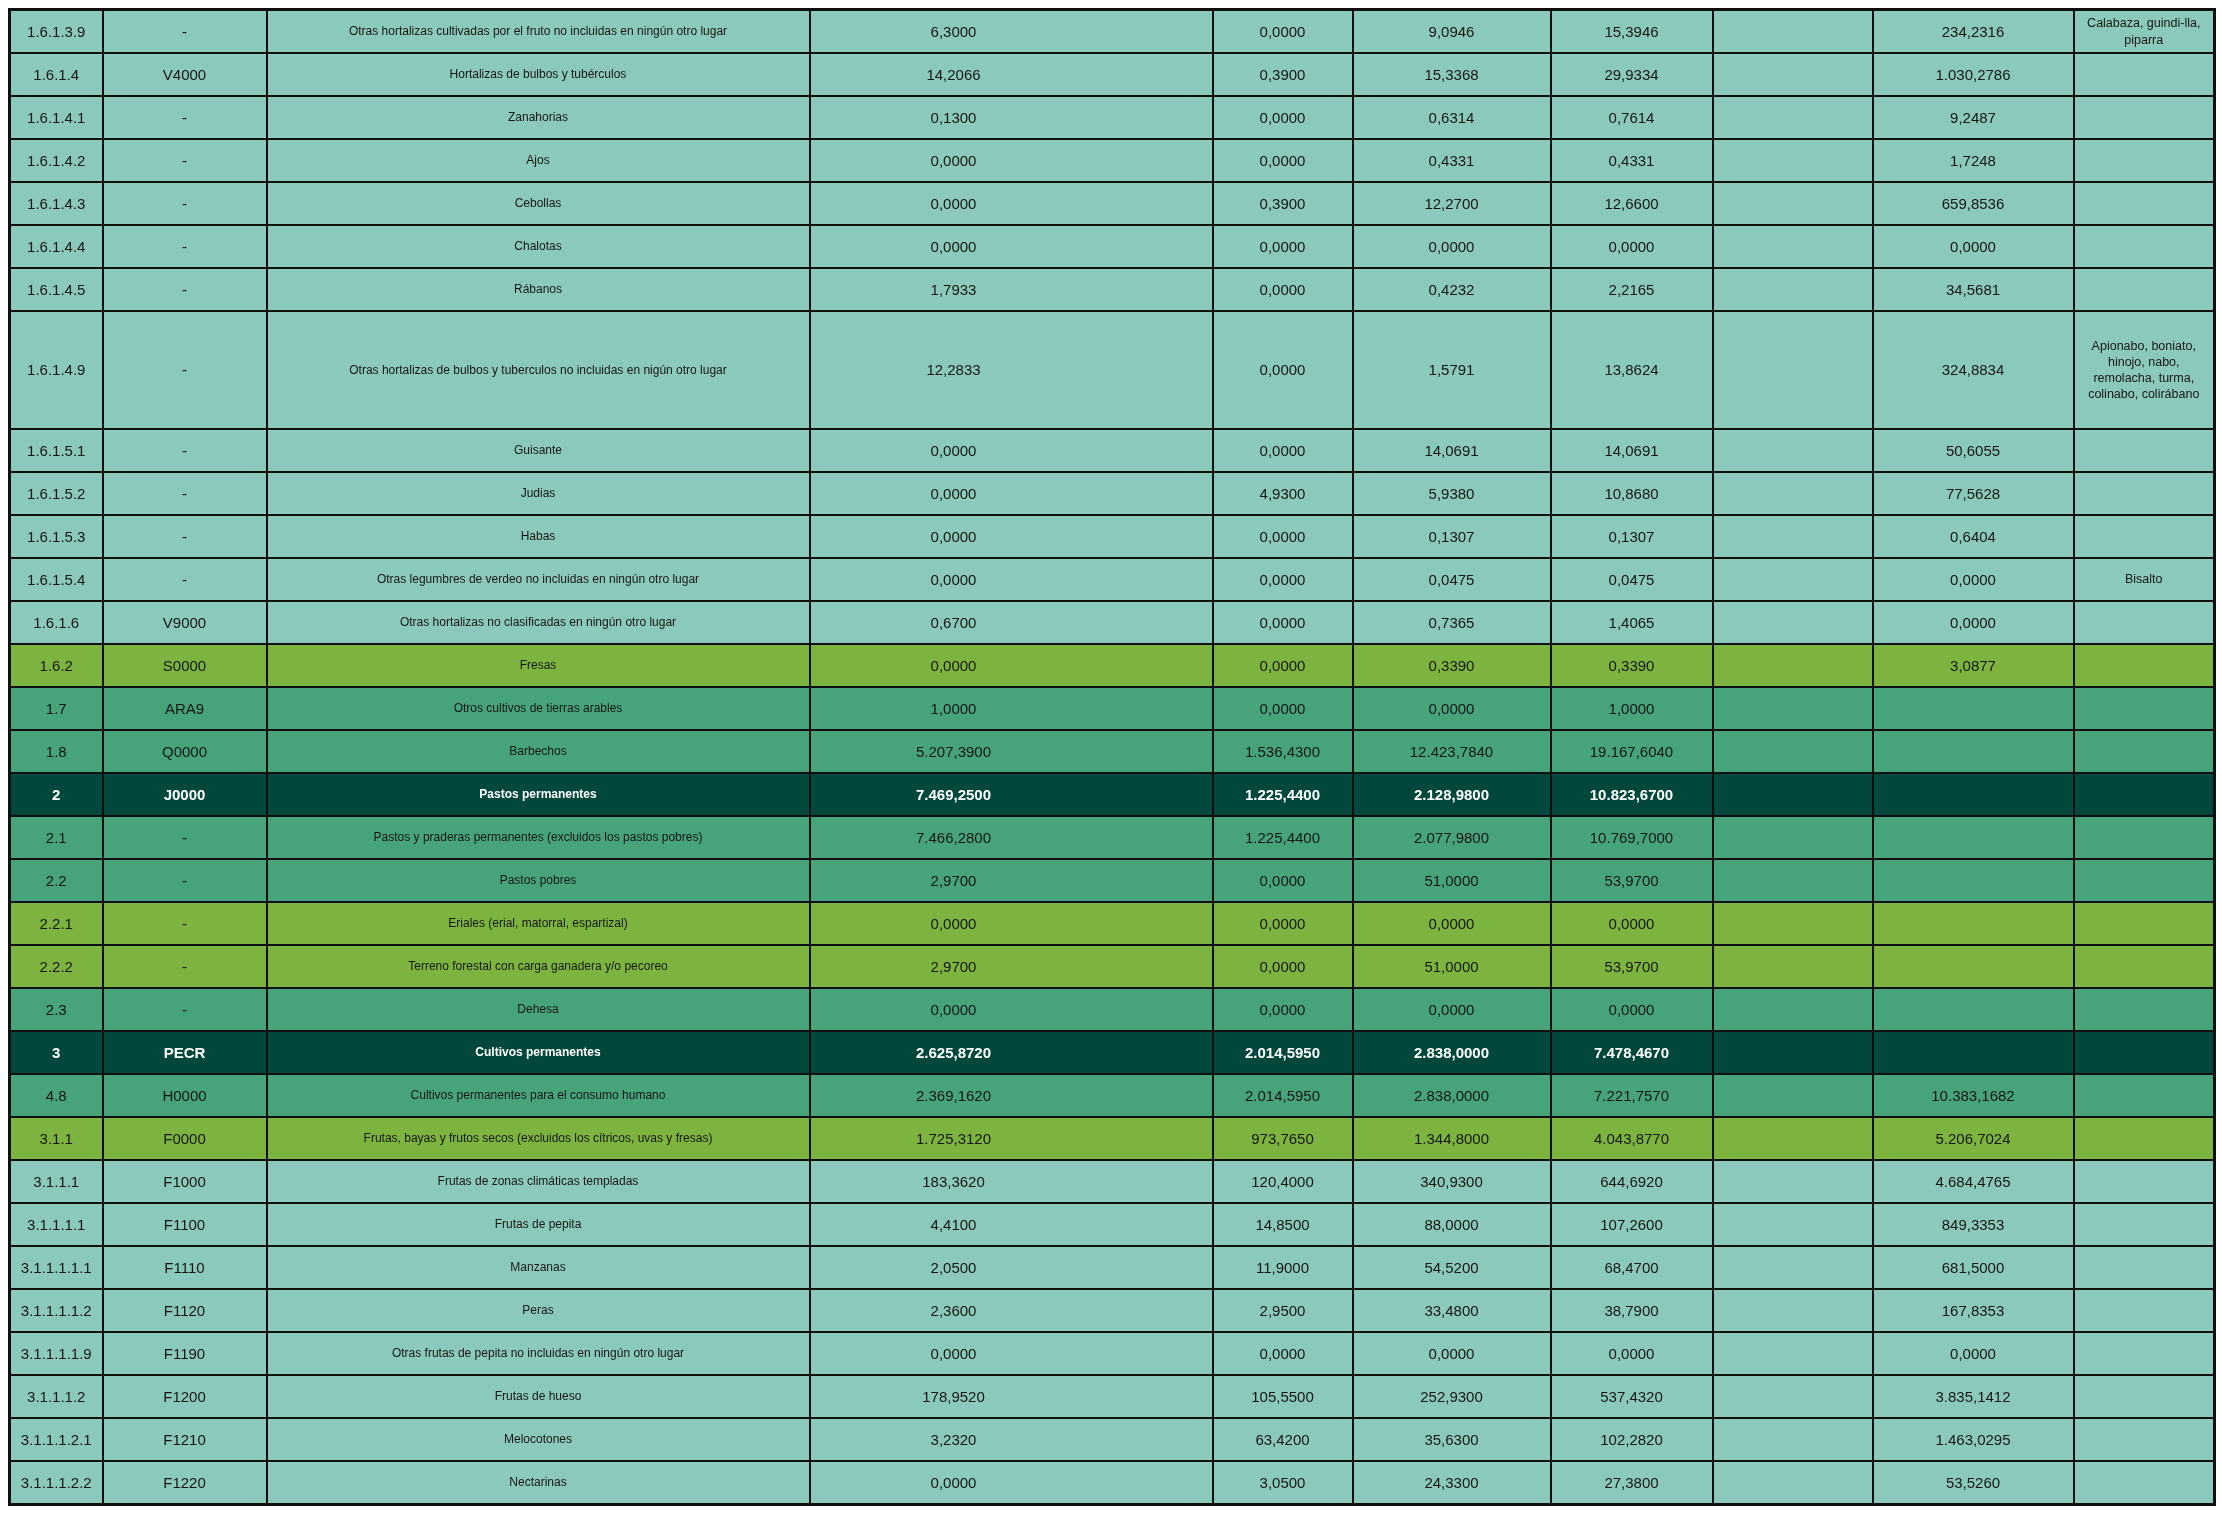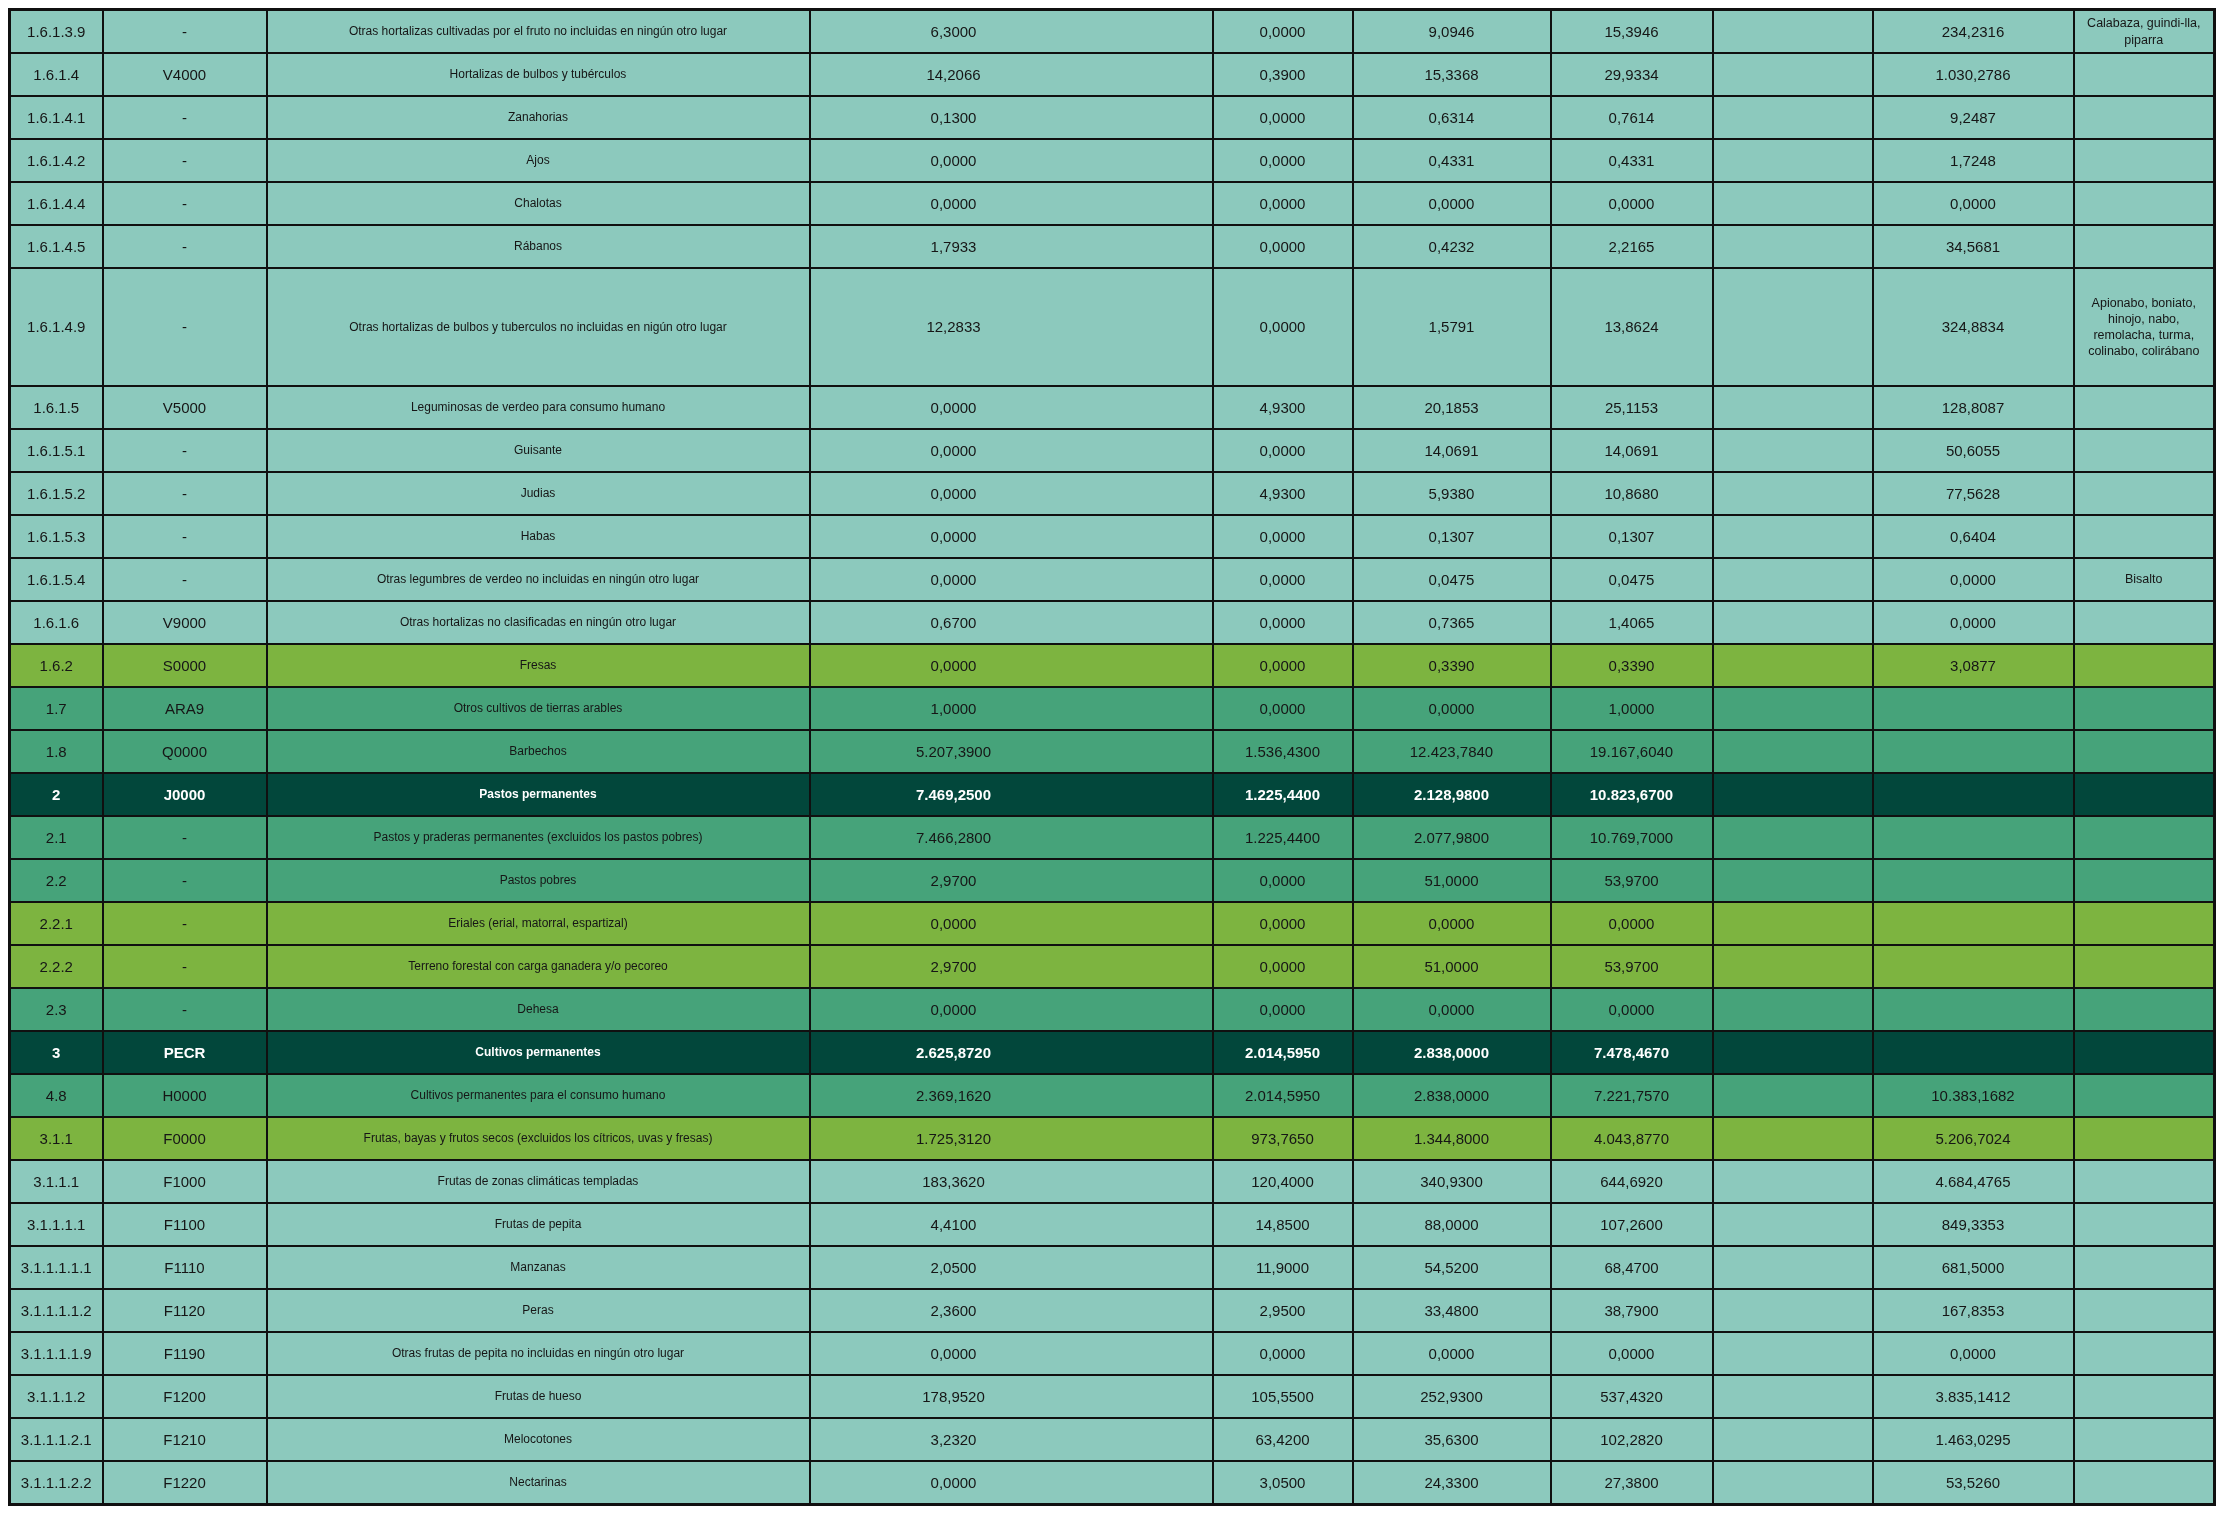--- a/index.html
+++ b/index.html
@@ -89,20 +89,32 @@
           <td class="col-desc">Ajos</td>
           <td class="col-v1">0,0000</td>
           <td class="col-v2">0,0000</td>
           <td class="col-v3">0,4331</td>
           <td class="col-v4">0,4331</td>
           <td class="col-gap"></td>
           <td class="col-v5">1,7248</td>
           <td class="col-note"></td>
         </tr>
         <tr class="teal">
+          <td class="col-code">1.6.1.4.3</td>
+          <td class="col-code2">-</td>
+          <td class="col-desc">Cebollas</td>
+          <td class="col-v1">0,0000</td>
+          <td class="col-v2">0,3900</td>
+          <td class="col-v3">12,2700</td>
+          <td class="col-v4">12,6600</td>
+          <td class="col-gap"></td>
+          <td class="col-v5">659,8536</td>
+          <td class="col-note"></td>
+        </tr>
+        <tr class="teal">
           <td class="col-code">1.6.1.4.4</td>
           <td class="col-code2">-</td>
           <td class="col-desc">Chalotas</td>
           <td class="col-v1">0,0000</td>
           <td class="col-v2">0,0000</td>
           <td class="col-v3">0,0000</td>
           <td class="col-v4">0,0000</td>
           <td class="col-gap"></td>
           <td class="col-v5">0,0000</td>
           <td class="col-note"></td>
@@ -123,32 +135,20 @@
           <td class="col-code">1.6.1.4.9</td>
           <td class="col-code2">-</td>
           <td class="col-desc">Otras hortalizas de bulbos y tuberculos no incluidas en nigún otro lugar</td>
           <td class="col-v1">12,2833</td>
           <td class="col-v2">0,0000</td>
           <td class="col-v3">1,5791</td>
           <td class="col-v4">13,8624</td>
           <td class="col-gap"></td>
           <td class="col-v5">324,8834</td>
           <td class="col-note">Apionabo, boniato, hinojo, nabo, remolacha, turma, colinabo, colirábano</td>
-        </tr>
-        <tr class="teal">
-          <td class="col-code">1.6.1.5</td>
-          <td class="col-code2">V5000</td>
-          <td class="col-desc">Leguminosas de verdeo para consumo humano</td>
-          <td class="col-v1">0,0000</td>
-          <td class="col-v2">4,9300</td>
-          <td class="col-v3">20,1853</td>
-          <td class="col-v4">25,1153</td>
-          <td class="col-gap"></td>
-          <td class="col-v5">128,8087</td>
-          <td class="col-note"></td>
         </tr>
         <tr class="teal">
           <td class="col-code">1.6.1.5.1</td>
           <td class="col-code2">-</td>
           <td class="col-desc">Guisante</td>
           <td class="col-v1">0,0000</td>
           <td class="col-v2">0,0000</td>
           <td class="col-v3">14,0691</td>
           <td class="col-v4">14,0691</td>
           <td class="col-gap"></td>

